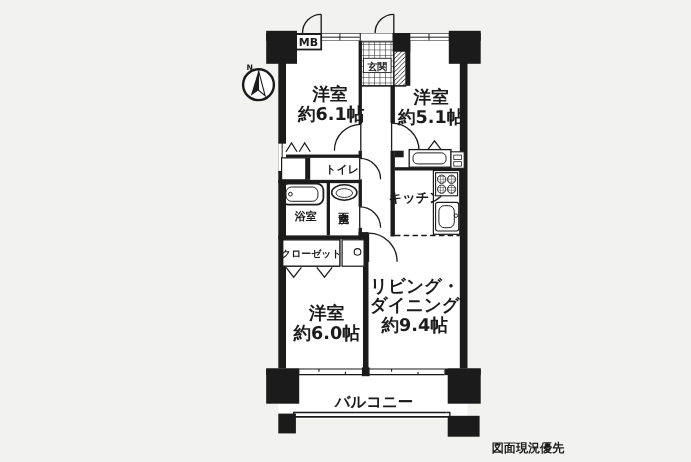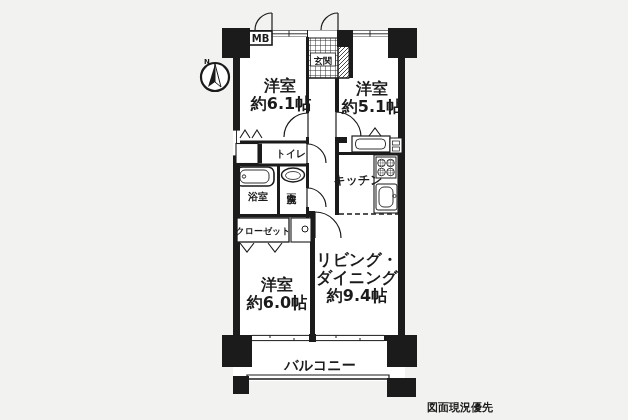--- a/index.html
+++ b/index.html
@@ -2,21 +2,21 @@
 <html><head>
 <meta charset="utf-8">
 <style>
   html,body{margin:0;padding:0;}
   body{
     width:628px;height:420px;
     background:#f2f2f1;
     font-family:"DejaVu Sans","Liberation Sans",sans-serif;
     position:relative;overflow:hidden;
   }
-  #stage{position:absolute;inset:0;}
+  #stage{position:absolute;inset:0;margin-left:20px;}
   svg text{
     font-family:"DejaVu Sans","Liberation Sans",sans-serif;
     font-weight:bold;
     fill:#1b1b1b;
   }
   .vtext{writing-mode:vertical-rl;text-orientation:upright;}
 </style>
 </head>
 <body>
 

